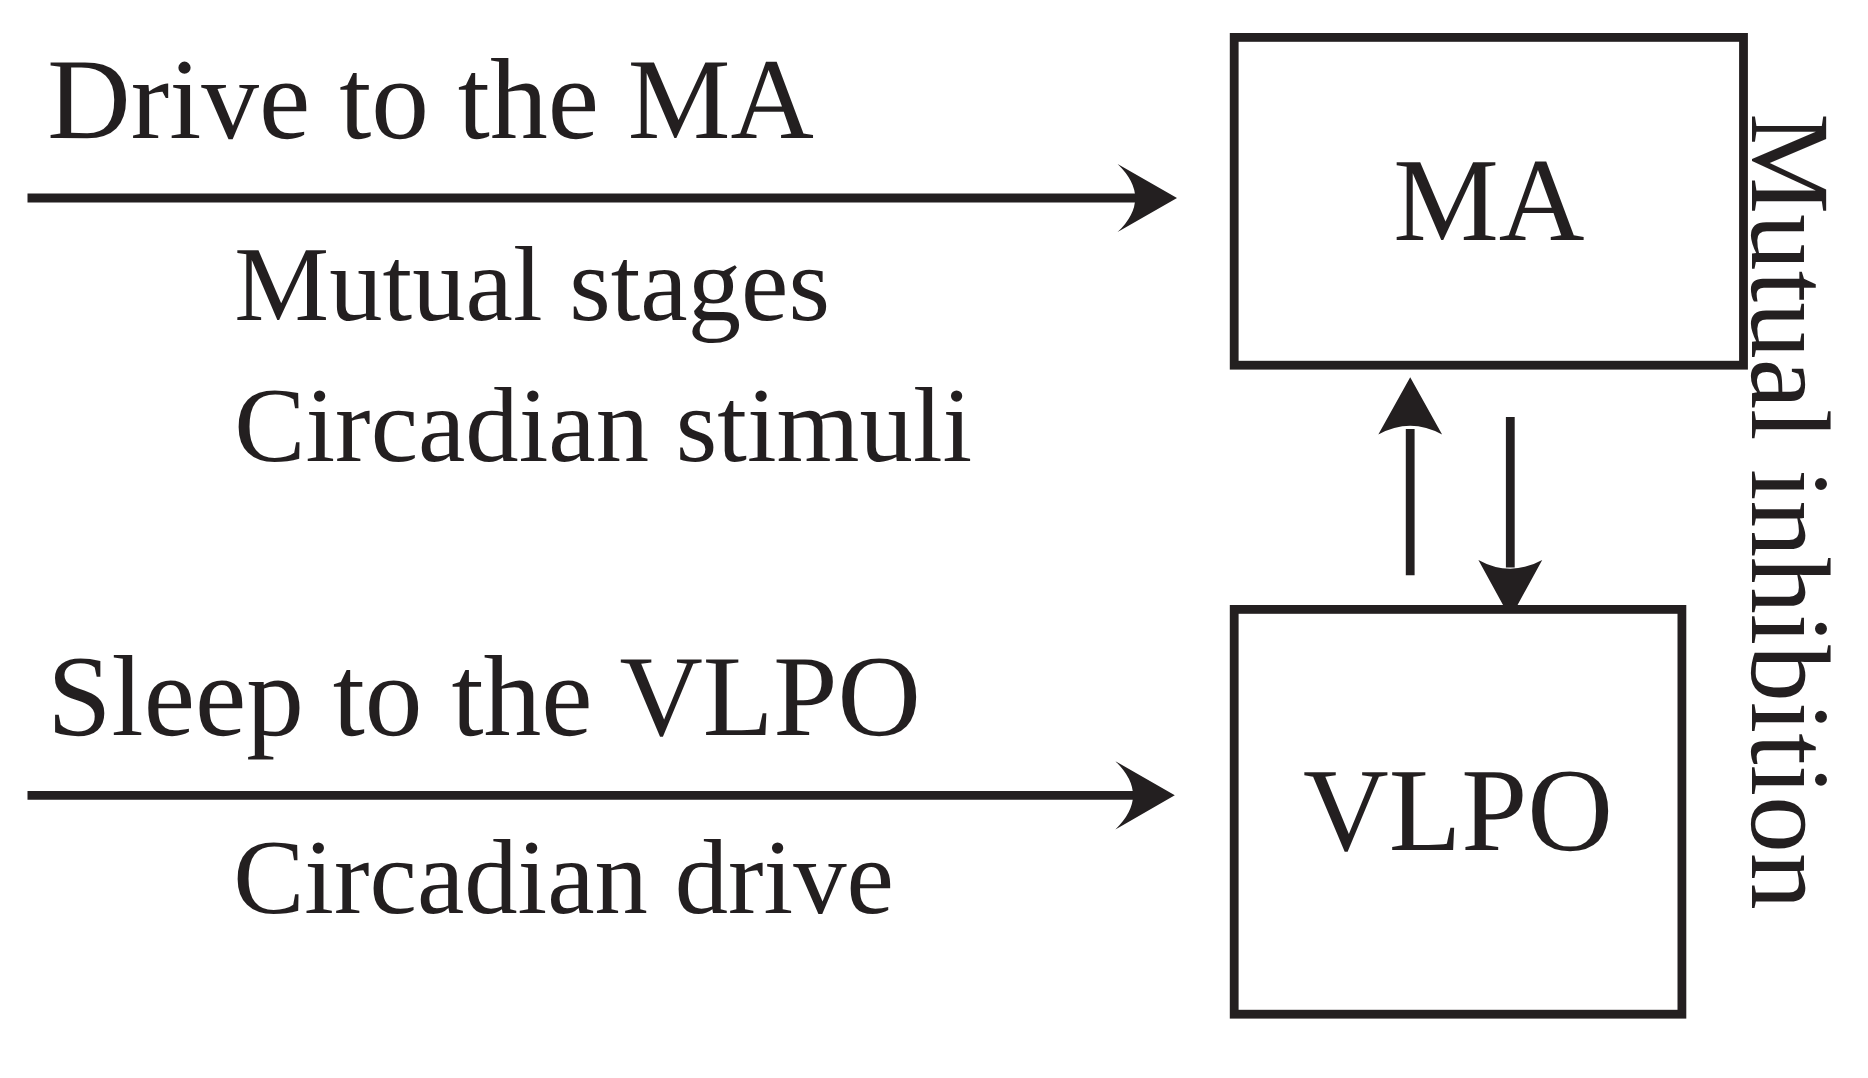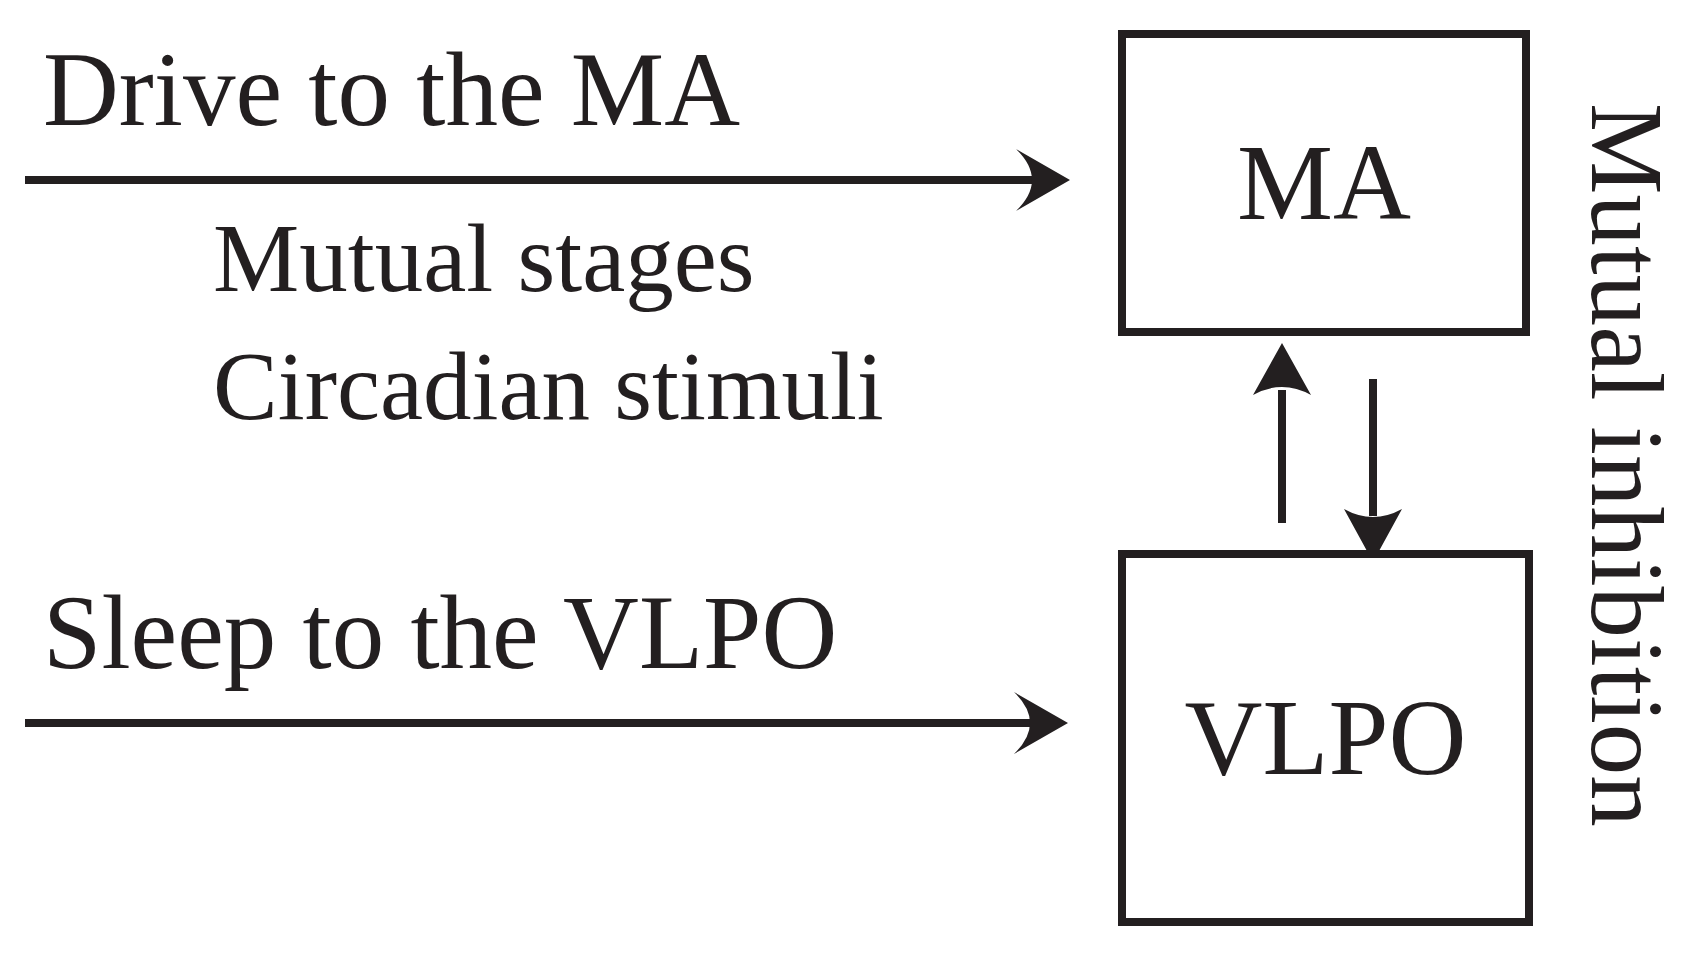--- a/index.html
+++ b/index.html
@@ -27,21 +27,21 @@
   #homeostatic-drive{left:210px;top:866px;}
 
   .node-box{
     position:absolute;
     border:8px solid var(--ink);
     box-sizing:border-box;
     display:flex;align-items:center;justify-content:center;
     font-size:108px;line-height:1;
     background:var(--bg);
   }
-  #ma-box{left:1118px;top:30px;width:412px;height:306px;}
+  #ma-box{left:1118px;top:30px;width:471px;height:306px;}
   #vlpo-box{left:1118px;top:550px;width:415px;height:376px;}
 
   #mutual-inhibition{
     left:1678px;top:103px;
     font-size:103px;
     transform:rotate(90deg);
     transform-origin:0 0;
   }
 
   svg.arrows{position:absolute;left:0;top:0;}
@@ -77,20 +77,21 @@
   </svg>
 
   <div class="txt heading" id="drive-ma">Drive to the MA</div>
 
   <div class="txt sub" id="sleep-stages">Mutual stages</div>
 
   <div class="txt sub" id="external-stimuli">Circadian stimuli</div>
 
   <div class="txt heading" id="drive-vlpo">Sleep to the VLPO</div>
 
+  <div class="txt sub" id="circadian-drive">Circadian drive</div>
 
 
   <div class="node-box" id="ma-box">
     <span>MA</span>
   </div>
 
   <div class="node-box" id="vlpo-box">
     <span>VLPO</span>
   </div>
 

